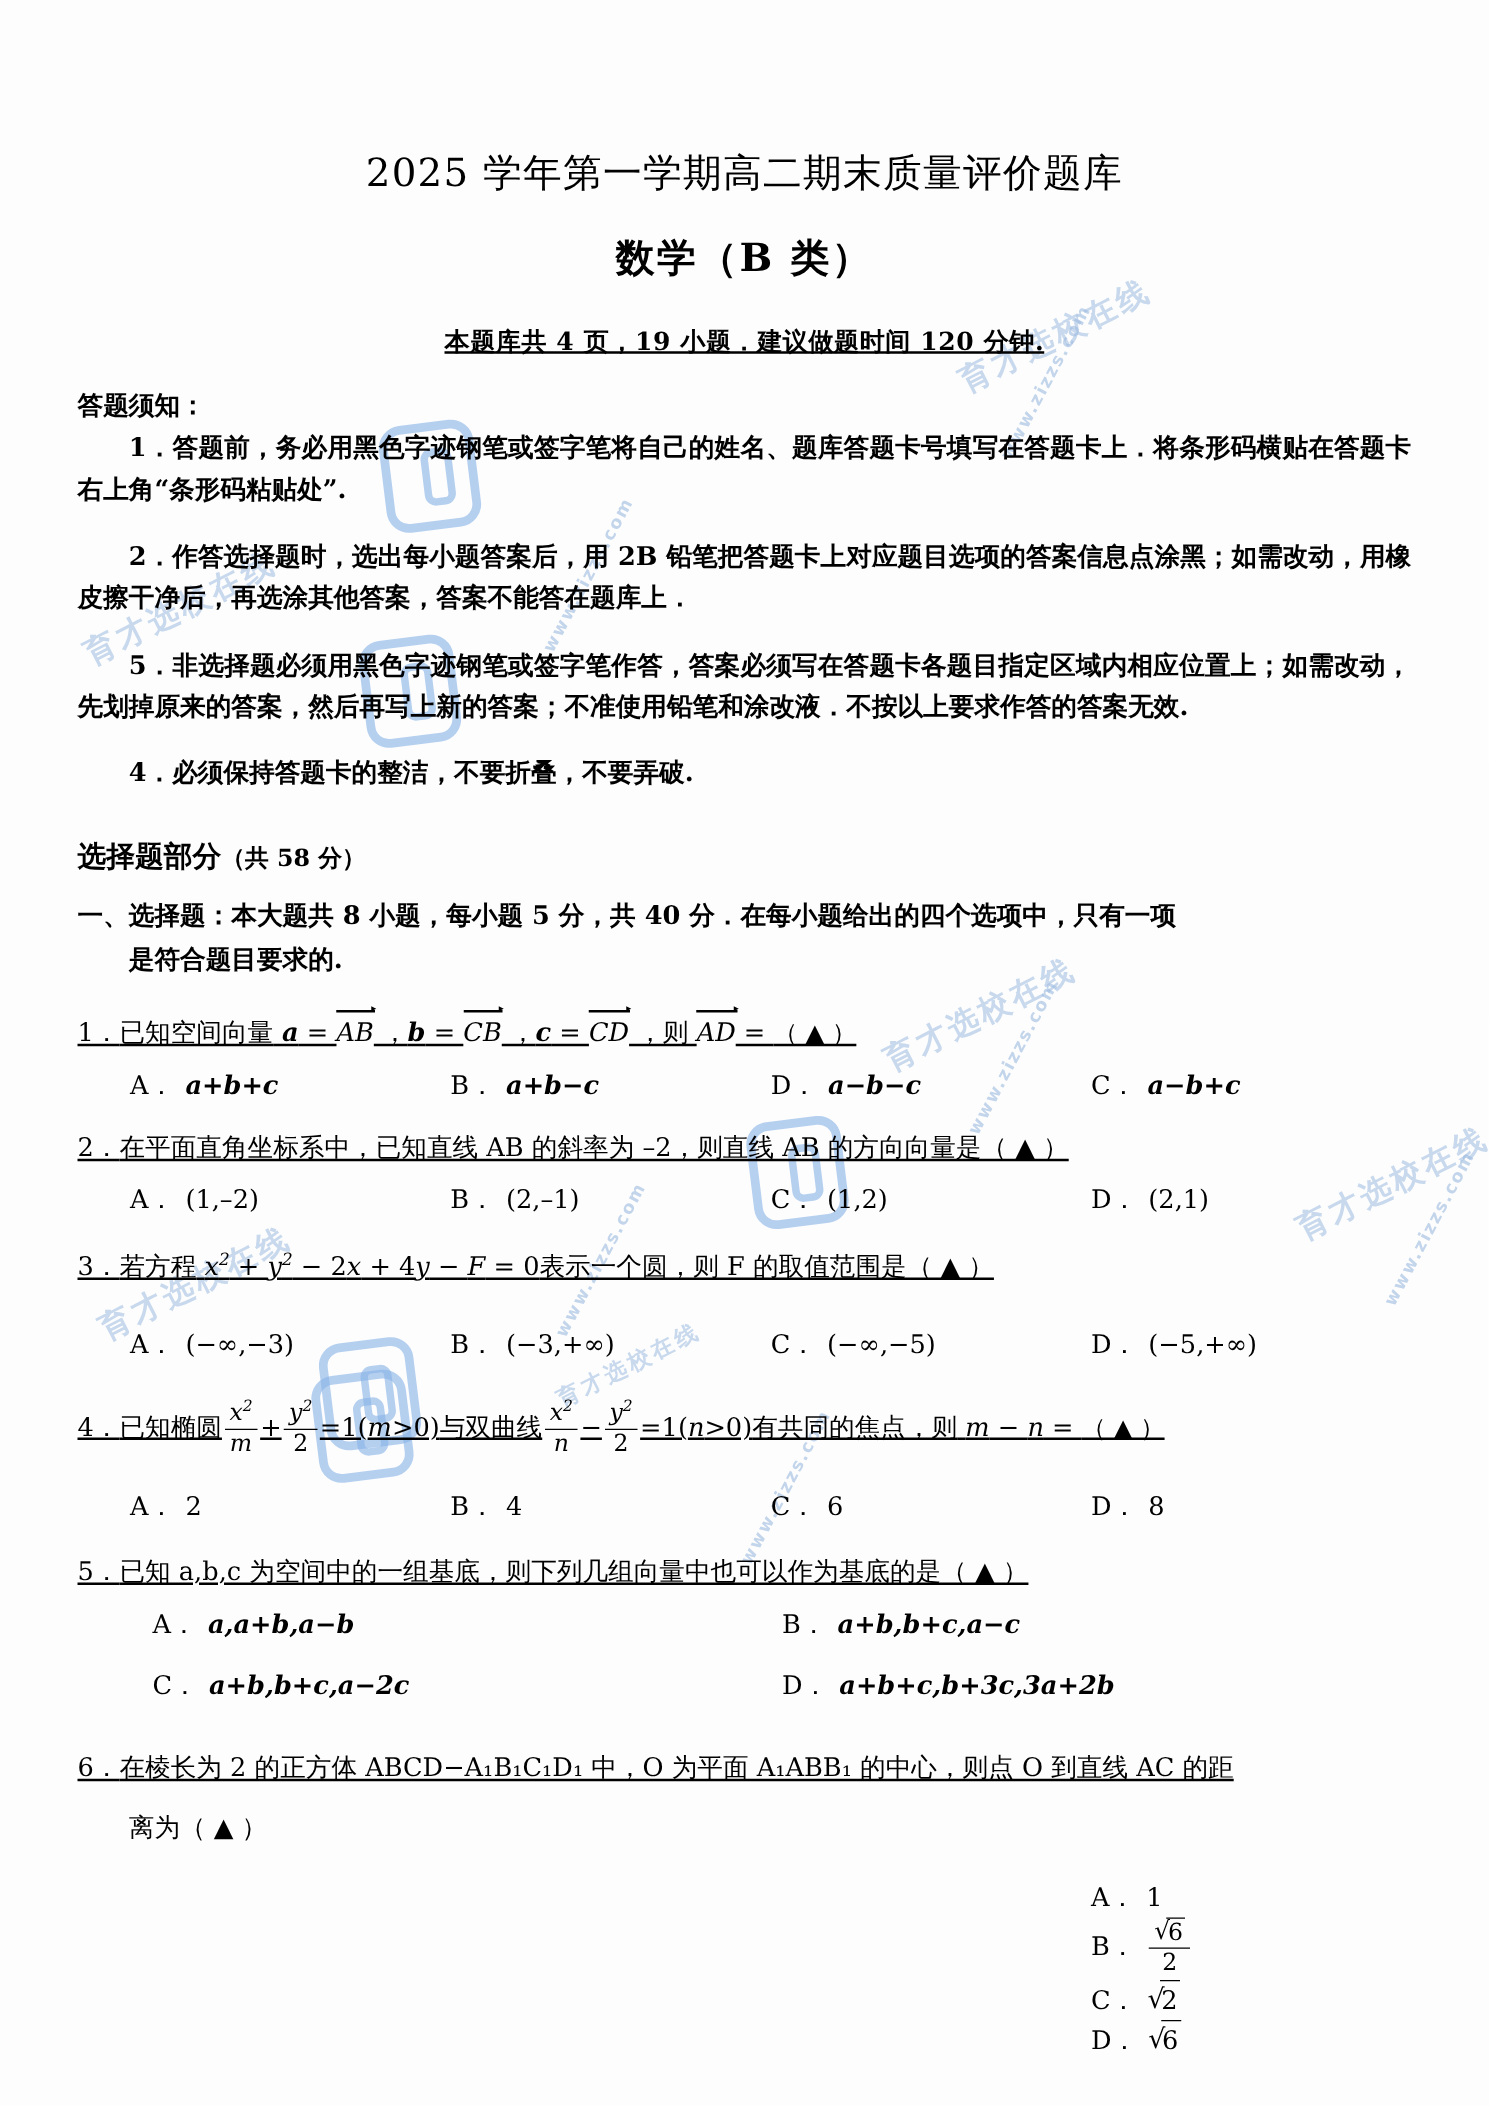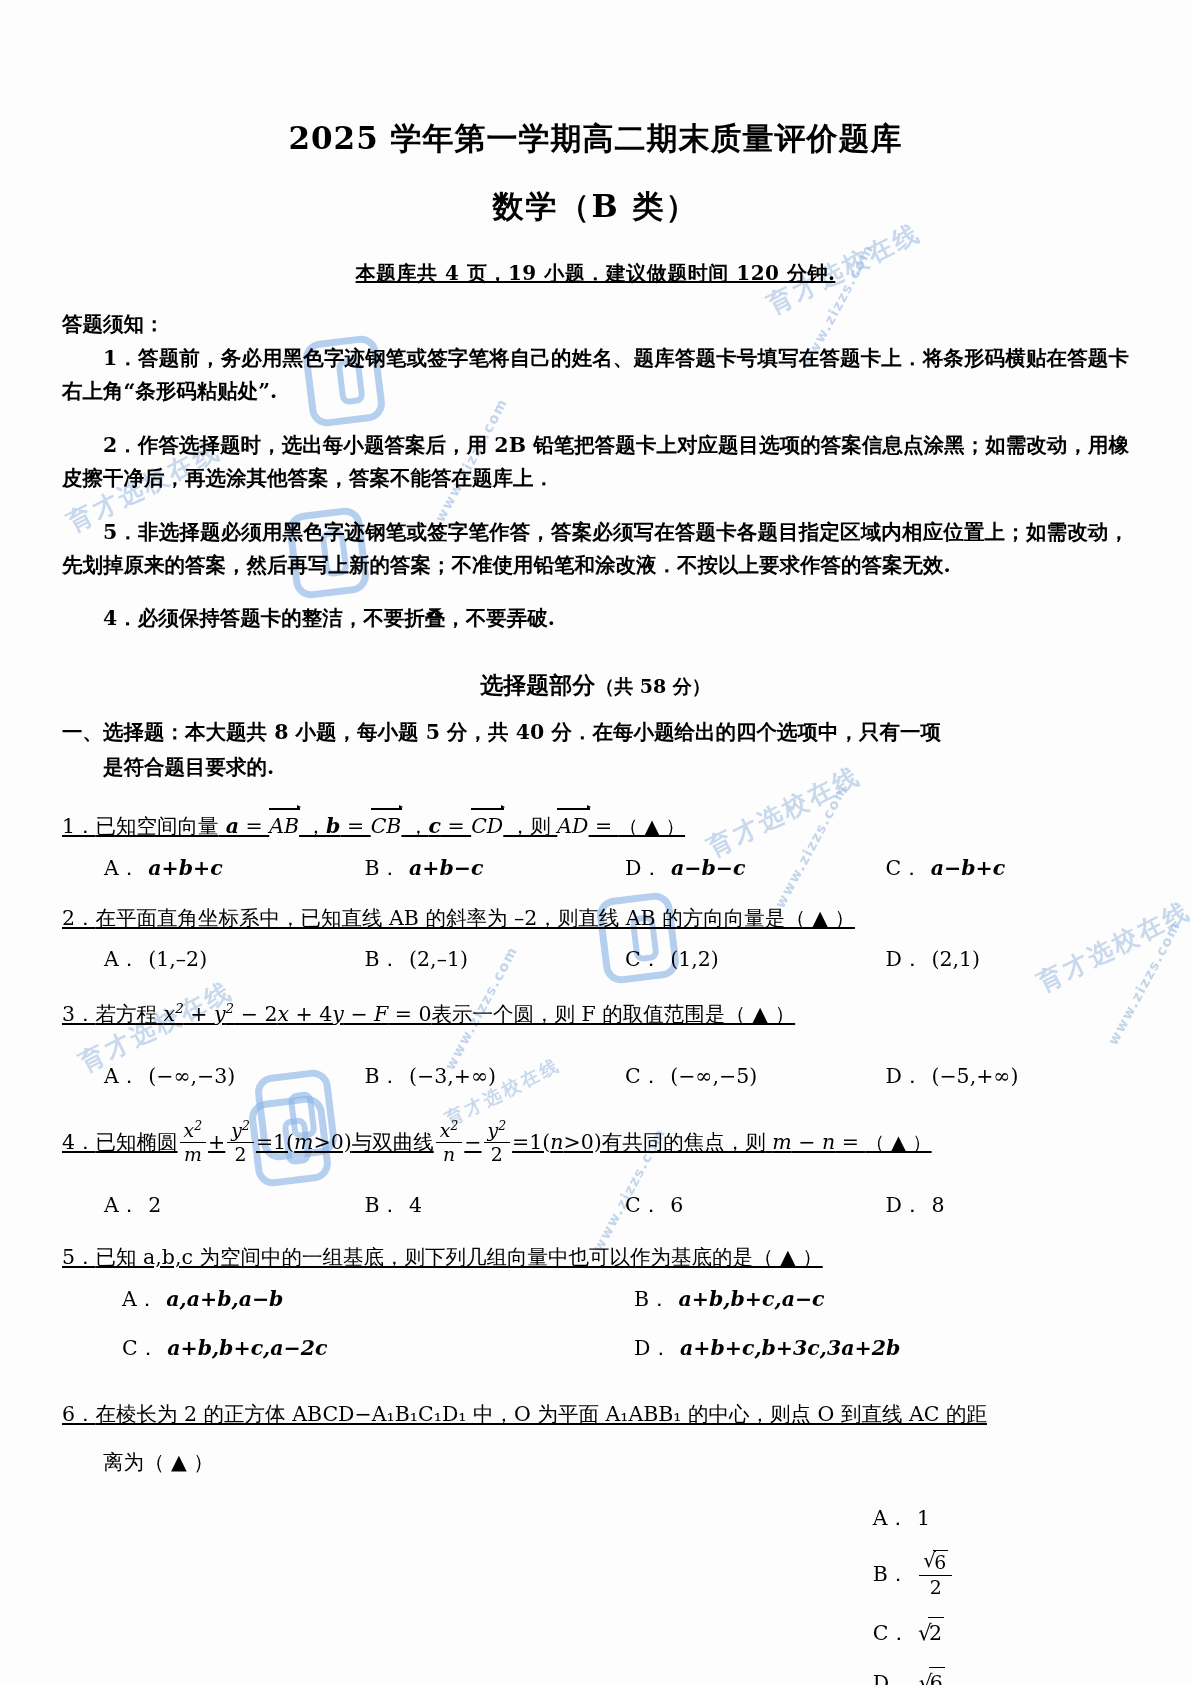--- a/index.html
+++ b/index.html
@@ -22,21 +22,21 @@
     position: relative;
     z-index: 3;
     padding: 0 62px;
     box-sizing: border-box;
   }
 
   
   .doc-title {
     text-align: center;
     font-size: 31px;
-    font-weight: bold;
+    font-weight: normal;
     letter-spacing: 1px;
     margin: 0;
     padding-top: 118px;
     font-family: "DejaVu Serif", "Liberation Serif", serif;
   }
   .doc-subject {
     text-align: center;
     font-size: 31px;
     font-weight: bold;
     letter-spacing: 2px;
@@ -64,21 +64,21 @@
     font-size: 20.5px;
     font-weight: bold;
     line-height: 1.62;
     text-indent: 41px;
     margin-top: 2px;
     text-align: justify;
   }
 
   
   .section-heading {
-    text-align: center;
+    text-align: left;
     font-size: 23px;
     font-weight: bold;
     margin-top: 34px;
     margin-bottom: 4px;
   }
   .section-heading .score {
     font-size: 19px;
     font-weight: bold;
   }
   .big-directive {
@@ -107,21 +107,20 @@
   .q-stem2 {
     display: block;
     text-indent: 41px;
     margin-top: 16px;
   }
   .opts {
     display: flex;
     margin-top: 10px;
     padding-left: 42px;
     font-size: 20.5px;
-    gap: 17px;
   }
   .opts.four > div { width: 25%; }
   .opts.two > div { width: 50%; }
   .opts.two { padding-left: 60px; }
   .opt-lbl { margin-right: 9px; }
 
   
   i, .mi {
     font-family: "DejaVu Serif", "Liberation Serif", serif;
     font-style: italic;

